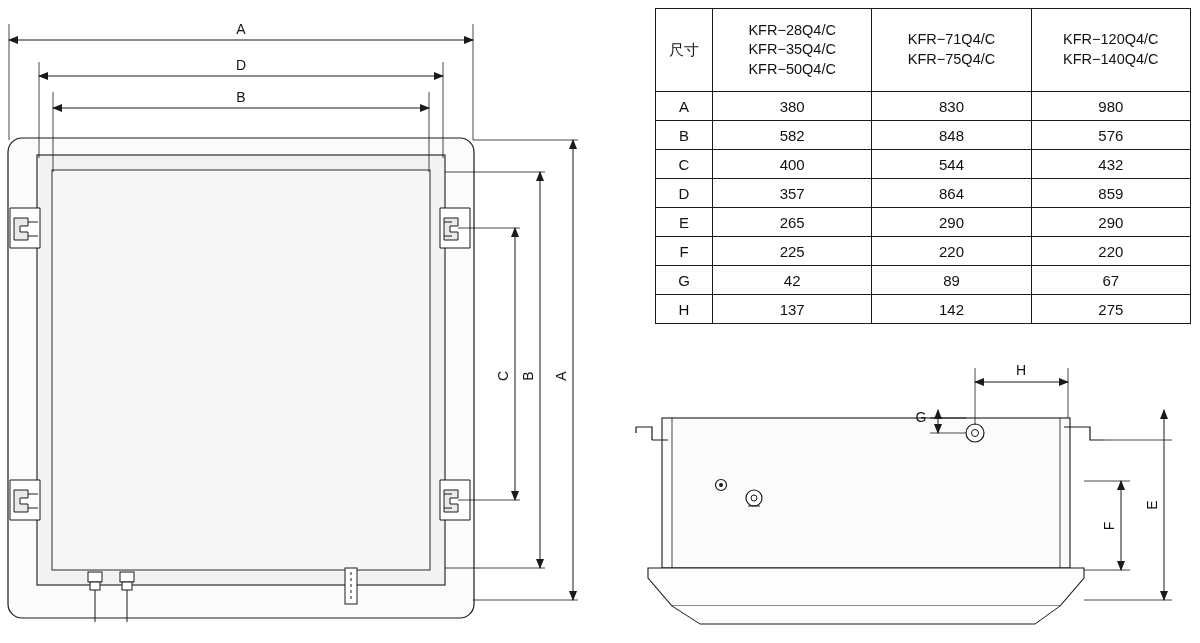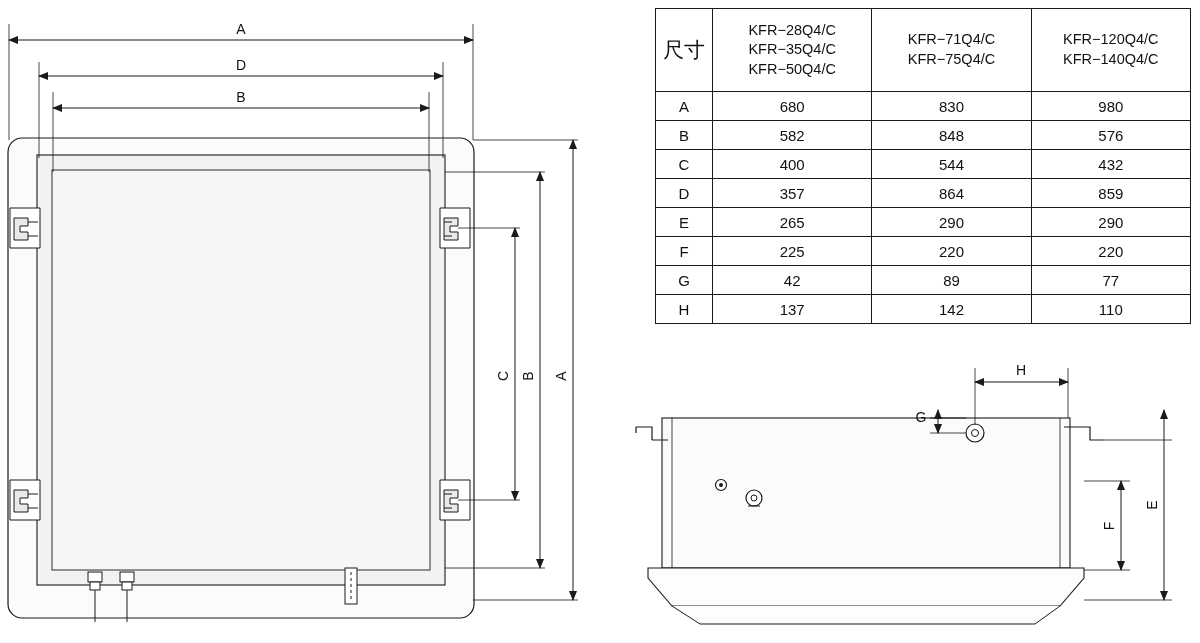--- a/index.html
+++ b/index.html
@@ -36,21 +36,21 @@
     border: 1px solid #1a1a1a;
     text-align: center;
     vertical-align: middle;
     font-size: 15px;
     height: 28px;
     padding: 0;
     color: #111;
   }
   table.spec td.hdr-label {
     width: 56px;
-    font-size: 21px;
+    font-size: 15px;
   }
   table.spec td.hdr-model {
     padding: 4px 2px;
     line-height: 1.35;
     font-size: 14.5px;
   }
   table.spec tr.head td {
     height: 74px;
   }
   table.spec td.rowlabel {
@@ -92,21 +92,21 @@
           <span class="model-line">KFR−71Q4/C</span>
           <span class="model-line">KFR−75Q4/C</span>
         </td>
         <td class="hdr-model">
           <span class="model-line">KFR−120Q4/C</span>
           <span class="model-line">KFR−140Q4/C</span>
         </td>
       </tr>
       <tr>
         <td class="rowlabel">A</td>
-        <td>680</td>
+        <td>380</td>
         <td>830</td>
         <td>980</td>
       </tr>
       <tr>
         <td class="rowlabel">B</td>
         <td>582</td>
         <td>848</td>
         <td>576</td>
       </tr>
       <tr>
@@ -130,27 +130,27 @@
       <tr>
         <td class="rowlabel">F</td>
         <td>225</td>
         <td>220</td>
         <td>220</td>
       </tr>
       <tr>
         <td class="rowlabel">G</td>
         <td>42</td>
         <td>89</td>
-        <td>77</td>
+        <td>67</td>
       </tr>
       <tr>
         <td class="rowlabel">H</td>
         <td>137</td>
         <td>142</td>
-        <td>110</td>
+        <td>275</td>
       </tr>
     </tbody>
       </table>
   </div>
 
   <svg class="draw" viewBox="0 0 1200 643" xmlns="http://www.w3.org/2000/svg">
     <defs>
       <marker id="arrEnd" markerWidth="10" markerHeight="8" refX="9" refY="4" orient="auto">
         <path d="M0,0 L10,4 L0,8 z" fill="#1a1a1a"></path>
       </marker>

